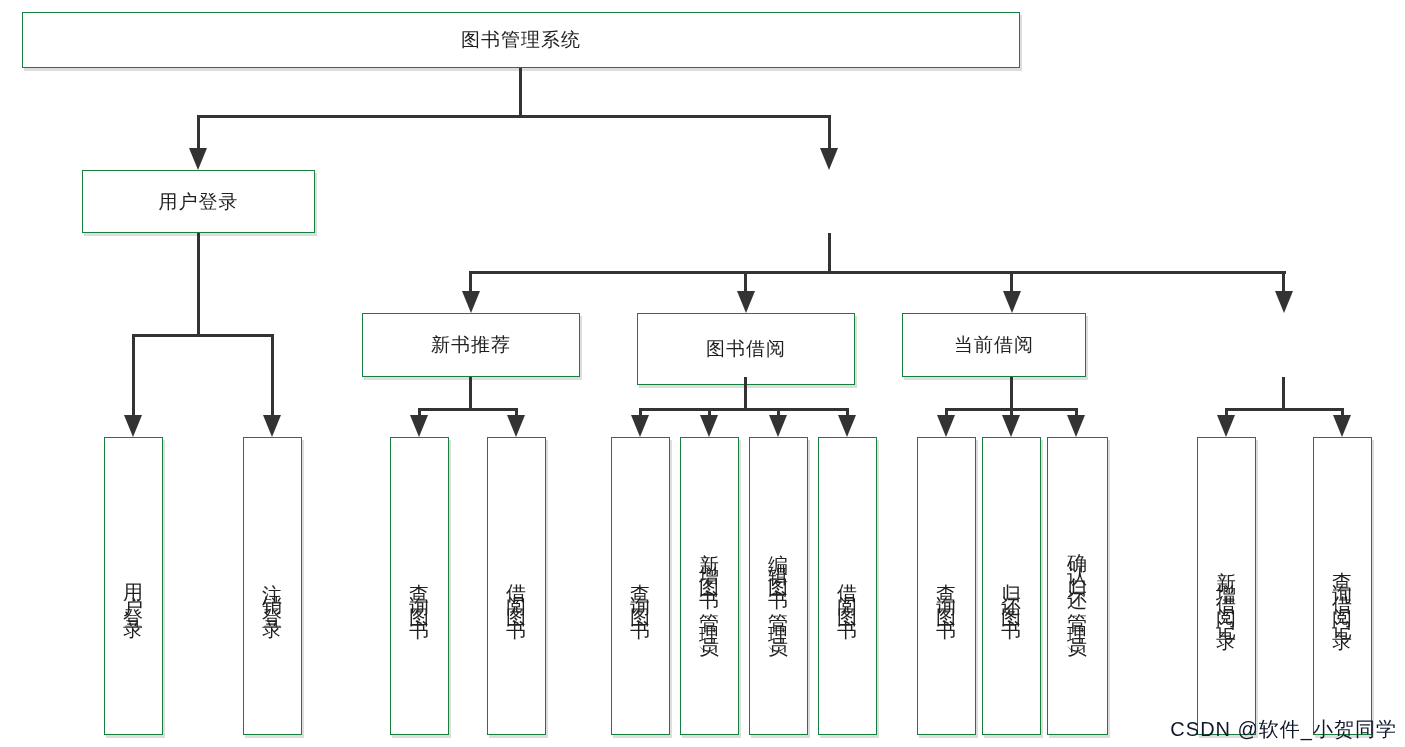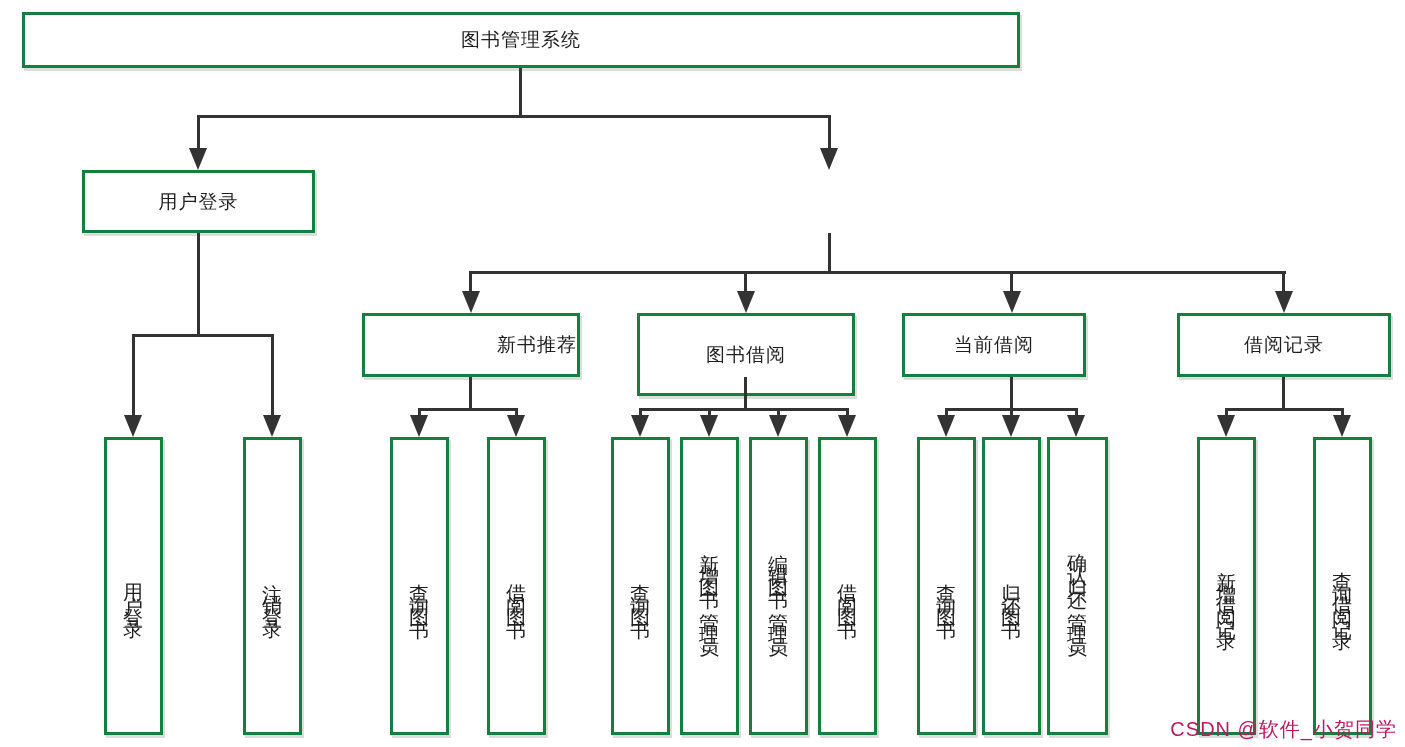--- a/index.html
+++ b/index.html
@@ -1,65 +1,62 @@
 <!DOCTYPE html>
 <html><head>
 <meta charset="utf-8">
 <style>
   html,body{margin:0;padding:0;background:#fff;}
   .canvas{
     position:relative;width:1405px;height:747px;background:#ffffff;
     font-family:"Liberation Sans","DejaVu Sans",sans-serif;color:#1f1f1f;overflow:hidden;
   }
   .box{
-    position:absolute;box-sizing:border-box;border:3px solid #15803d;background:#ffffff;
+    position:absolute;box-sizing:border-box;border:1px solid #15803d;background:#ffffff;
     display:flex;align-items:center;justify-content:center;
     box-shadow:2px 3px 0 rgba(120,120,120,0.25);
   }
   .hbox span{font-size:19px;letter-spacing:1px;white-space:nowrap;}
   .vbox span{
     writing-mode:vertical-rl;text-orientation:mixed;
     font-size:20px;letter-spacing:12px;line-height:1;margin-bottom:-12px;white-space:nowrap;
   }
   .vline{position:absolute;width:3px;background:#333333;}
   .hline{position:absolute;height:3px;background:#333333;}
   .arrow{
     position:absolute;width:0;height:0;
     border-left:9px solid transparent;border-right:9px solid transparent;
     border-top:22px solid #333333;
   }
   .watermark{
-    position:absolute;right:8px;bottom:4px;font-size:20px;color:#be185d;
+    position:absolute;right:8px;bottom:4px;font-size:20px;color:#0f172a;
     letter-spacing:1px;white-space:nowrap;
   }
 </style>
 </head>
 <body>
 
 <div class="canvas">
 
   <div class="box hbox" style="left:22px;top:12px;width:998px;height:56px;">
     <span>图书管理系统</span>
   </div>
 
   <div class="box hbox" style="left:82px;top:170px;width:233px;height:63px;">
     <span>用户登录</span>
   </div>
 
-  <div class="box hbox" style="left:362px;top:313px;width:218px;height:64px;justify-content:flex-end;">
+  <div class="box hbox" style="left:362px;top:313px;width:218px;height:64px;">
     <span>新书推荐</span>
   </div>
-  <div class="box hbox" style="left:637px;top:313px;width:218px;height:83px;">
+  <div class="box hbox" style="left:637px;top:313px;width:218px;height:72px;">
     <span>图书借阅</span>
   </div>
   <div class="box hbox" style="left:902px;top:313px;width:184px;height:64px;">
     <span>当前借阅</span>
-  </div>
-  <div class="box hbox" style="left:1177px;top:313px;width:214px;height:64px;">
-    <span>借阅记录</span>
   </div>
 
   <div class="box vbox" style="left:104px;top:437px;width:59px;height:298px;">
     <span>用户登录</span>
   </div>
   <div class="box vbox" style="left:243px;top:437px;width:59px;height:298px;">
     <span>注销登录</span>
   </div>
 
   <div class="box vbox" style="left:390px;top:437px;width:59px;height:298px;">

